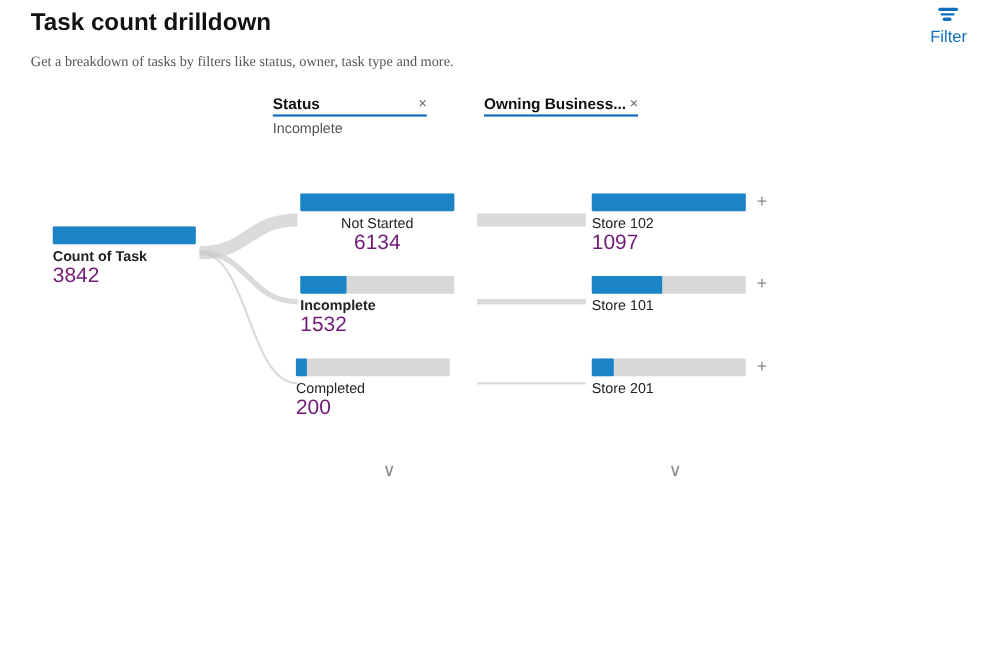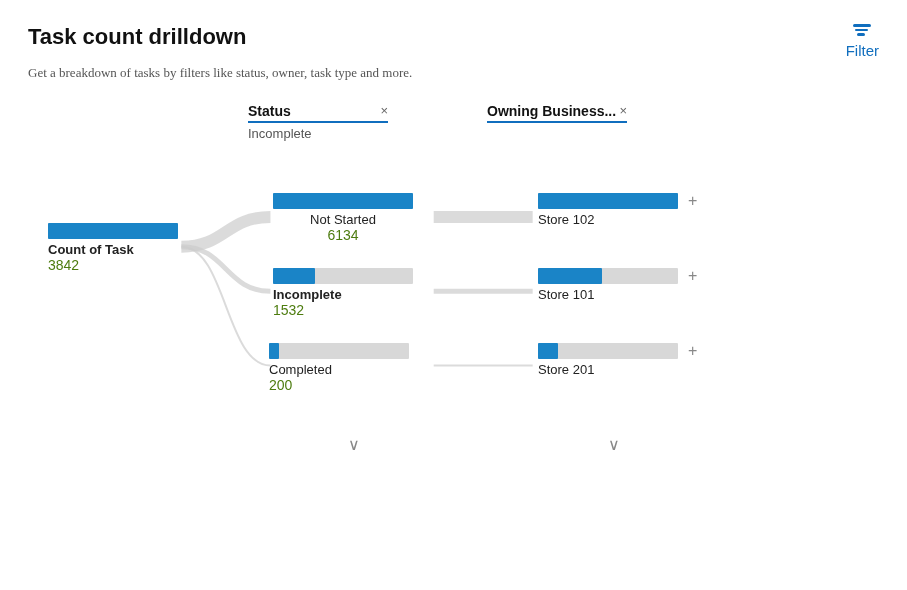--- a/index.html
+++ b/index.html
@@ -8,21 +8,21 @@
       background: #fff;
       width: 907px;
       height: 590px;
       overflow: hidden;
       position: relative;
     }
 
     .page {
       width: 907px;
       height: 570px;
-      padding: 24px 28px 16px 28px;
+      padding: 7px 28px 16px 28px;
       position: relative;
     }
 
     .header-row {
       display: flex;
       justify-content: space-between;
       align-items: flex-start;
       margin-bottom: 6px;
     }
 
@@ -64,21 +64,21 @@
     .subtitle {
       font-size: 13px;
       color: #555;
       margin-bottom: 22px;
       font-family: Liberation Serif, serif;
     }
 
     
     .filter-row {
       display: flex;
-      gap: 99px;
+      gap: 52px;
       margin-left: 220px;
       margin-bottom: 2px;
     }
 
     .filter-dropdown {
       display: flex;
       flex-direction: column;
       min-width: 140px;
     }
 
@@ -159,22 +159,22 @@
     }
 
     .node-label {
       font-size: 13px;
       color: #222;
       margin-top: 3px;
       font-weight: 400;
     }
 
     .node-value {
-      font-size: 14px;
-      color: #4d7c0f;
+      font-size: 19px;
+      color: #701a75;
     }
 
     .node-label.bold {
       font-weight: 700;
     }
 
     .plus-btn {
       font-size: 16px;
       color: #888;
       cursor: pointer;
@@ -289,20 +289,21 @@
 
     <div class="node" style="left: 510px; top: 42px;">
       <div class="bar-container">
         <div class="bar-wrapper" style="width:140px;">
           <div class="bar-bg" style="width:140px;"></div>
           <div class="bar-fill" style="width:140px;"></div>
         </div>
         <span class="plus-btn">+</span>
       </div>
       <div class="node-label">Store 102</div>
+      <div class="node-value">1097</div>
     </div>
 
     <div class="node" style="left: 510px; top: 117px;">
       <div class="bar-container">
         <div class="bar-wrapper" style="width:140px;">
           <div class="bar-bg" style="width:140px;"></div>
           <div class="bar-fill" style="width:64px;"></div>
         </div>
         <span class="plus-btn">+</span>
       </div>

